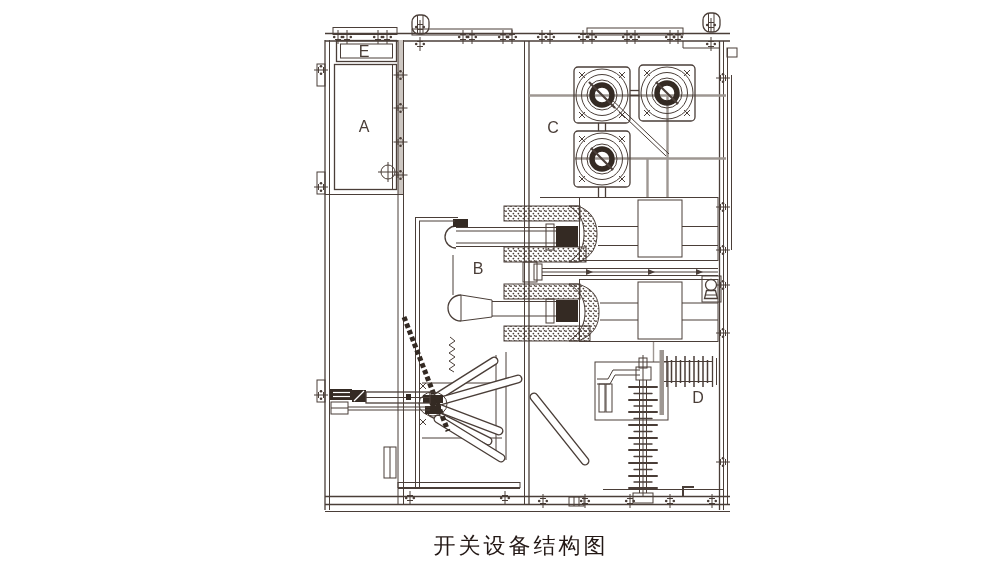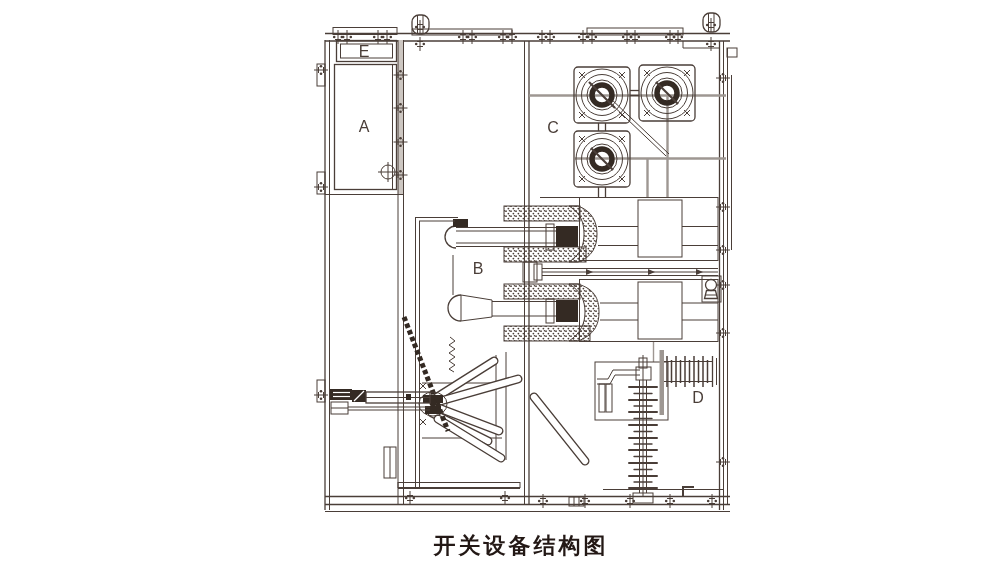--- a/index.html
+++ b/index.html
@@ -15,21 +15,21 @@
   .g2{stroke:var(--gray);fill:none;stroke-width:2.4px;}
   .g1{stroke:var(--gray);fill:none;stroke-width:1.4px;}
   .f{fill:var(--line);stroke:none;}
   .fd{fill:var(--dark);stroke:none;}
   .pf{fill:var(--line);}
   .capo{stroke:var(--line);stroke-width:9px;stroke-linecap:round;fill:none;}
   .capi{stroke:#fff;stroke-width:6.2px;stroke-linecap:round;fill:none;}
   .chain{stroke:var(--dark);stroke-width:5px;stroke-dasharray:4.5 2.6;fill:none;}
   .lbl{font:16px "Liberation Sans",sans-serif;fill:var(--line);}
   .title{position:absolute;top:531px;left:521px;transform:translateX(-50%);
-         font-size:22px;font-weight:bold;letter-spacing:3px;color:var(--title);white-space:nowrap;}
+         font-size:22px;font-weight:normal;letter-spacing:3px;color:var(--title);white-space:nowrap;}
 </style>
 </head>
 <body>
 
 <div class="stage">
 <svg width="996" height="568" viewBox="0 0 996 568">
   <defs>
     <g id="bolt">
       <line x1="0" y1="-7" x2="0" y2="7" class="s1"></line>
       <line x1="-3" y1="-2.5" x2="3" y2="-2.5" class="s1"></line>

